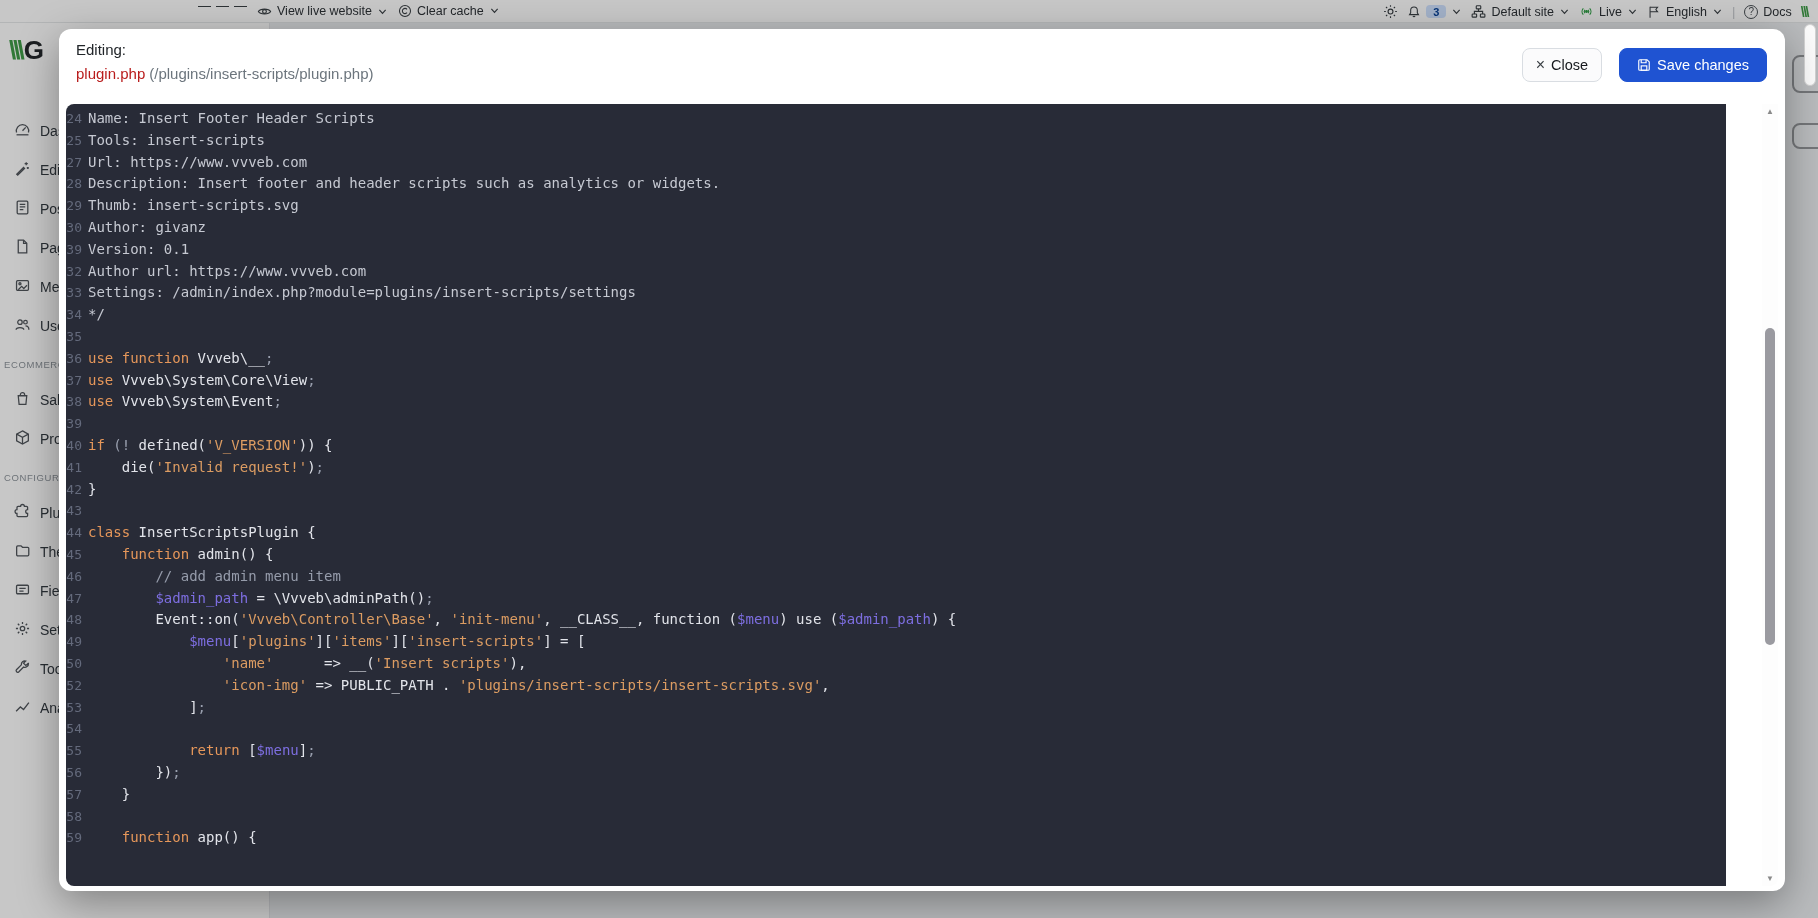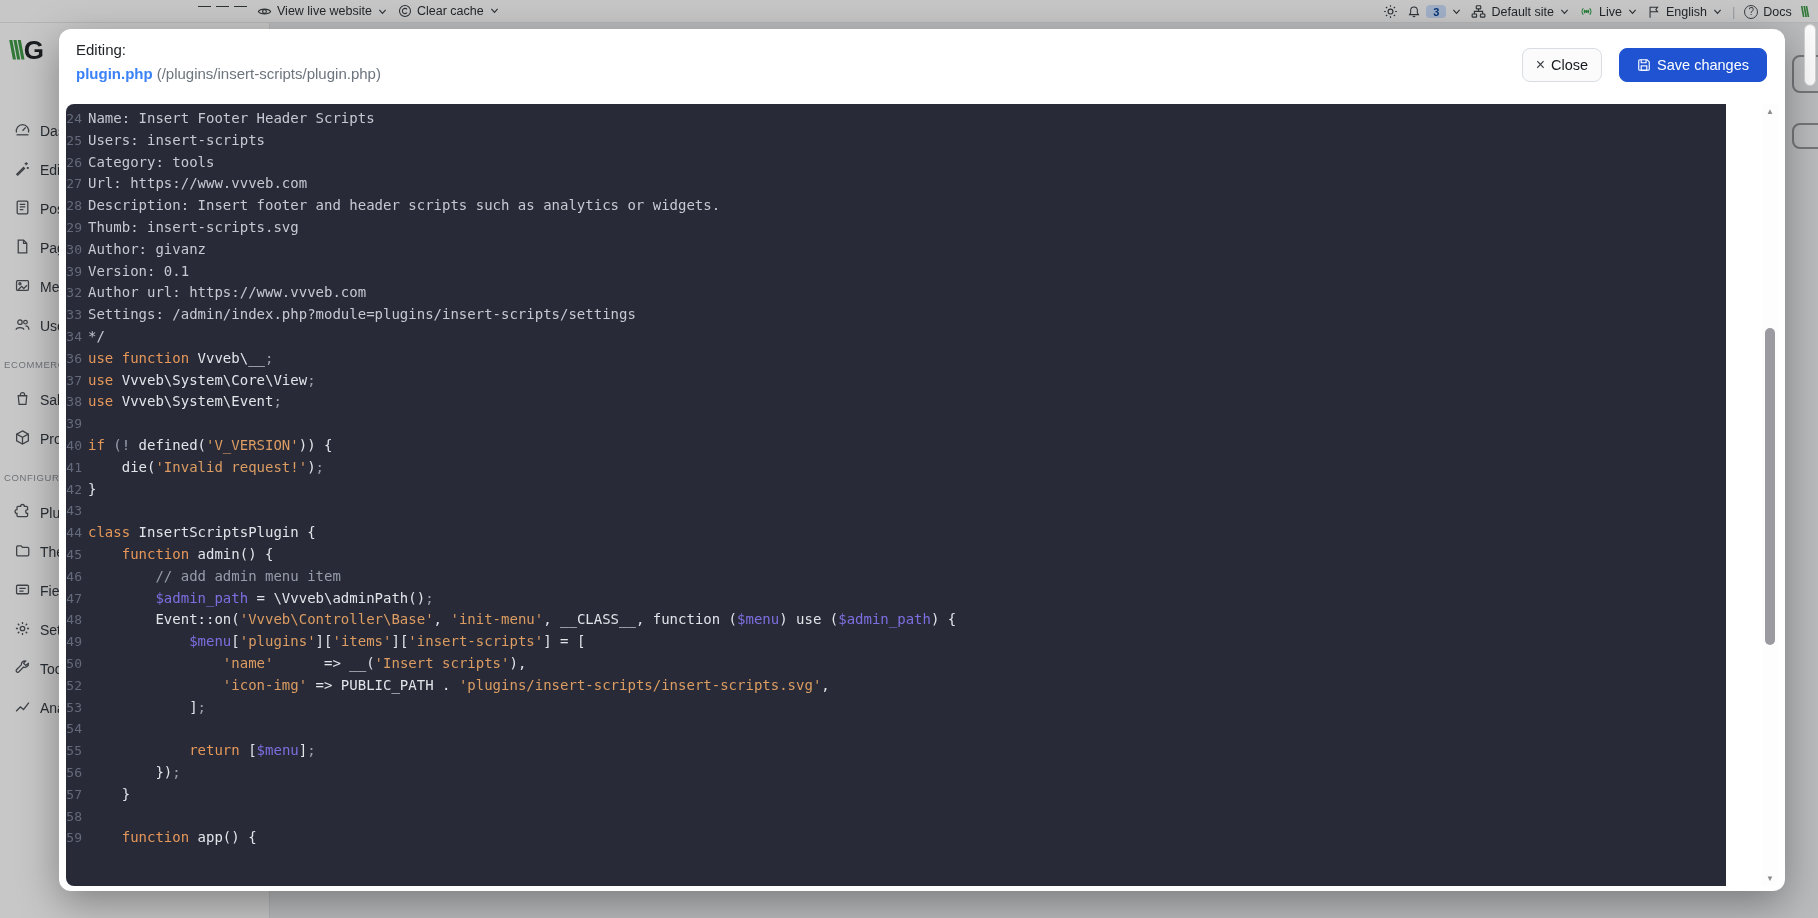--- a/index.html
+++ b/index.html
@@ -38,21 +38,21 @@
   .overlay { position:absolute; inset:0; background:rgba(0,0,0,0.22); z-index:5; }
   .right-scroll-thumb { position:absolute; left:1804px; top:24px; width:12px; height:62px;
                         background:#fbfbfb; border:1px solid #d2d2d2; border-radius:6px; z-index:6; }
 
   
   .modal { position:absolute; left:59px; top:29px; width:1726px; height:862px; background:#fff;
            border-radius:12px; box-shadow:0 12px 40px rgba(0,0,0,.35); z-index:10; }
   .modal-header { position:relative; height:64px; padding:12px 16px 0 17px; }
   .editing-label { font-size:15px; color:#212529; }
   .file-line { margin-top:7px; font-size:15px; }
-  .file-name { font-weight:bold; color:#3b82f6;margin-top:25px; }
+  .file-name { font-weight:normal; color:#b91c1c;margin-top:25px; }
   .file-path { color:#6c757d; margin-left:4px; }
   .modal-actions { position:absolute; right:18px; top:19px; display:flex; gap:17px; }
   .btn { font-family:"Liberation Sans", sans-serif; font-size:14.5px; border-radius:8px; height:34px;
          display:flex; align-items:center; gap:6px; cursor:pointer; }
   .btn-close { background:#fbfbfc; border:1px solid #d9dde2; color:#16191d; padding:0 13px; }
   .btn-close .x { font-size:16px; color:#3a3f44; }
   .btn-save { background:var(--accent,#1f53d2); border:1px solid var(--accent,#1f53d2);
               color:#fff; padding:0 17px; }
   .btn-save svg { display:block; }
 
@@ -328,30 +328,30 @@
                 <rect x="4.8" y="9" width="6.4" height="5"></rect>
               </svg>
             </span>
           <span>Save changes</span>
         </button>
       </div>
     </div>
     <div class="editor">
       <div class="code-area">
           <div class="cm-line"><span class="ln">24</span><span class="tk-c">Name: Insert Footer Header Scripts</span></div>
-          <div class="cm-line"><span class="ln">25</span><span class="tk-c">Users: insert-scripts</span></div>
-          <div class="cm-line"><span class="ln">26</span><span class="tk-c">Category: tools</span></div>
+          <div class="cm-line"><span class="ln">25</span><span class="tk-c">Tools: insert-scripts</span></div>
           <div class="cm-line"><span class="ln">27</span><span class="tk-c">Url: https://www.vvveb.com</span></div>
           <div class="cm-line"><span class="ln">28</span><span class="tk-c">Description: Insert footer and header scripts such as analytics or widgets.</span></div>
           <div class="cm-line"><span class="ln">29</span><span class="tk-c">Thumb: insert-scripts.svg</span></div>
           <div class="cm-line"><span class="ln">30</span><span class="tk-c">Author: givanz</span></div>
           <div class="cm-line"><span class="ln">39</span><span class="tk-c">Version: 0.1</span></div>
           <div class="cm-line"><span class="ln">32</span><span class="tk-c">Author url: https://www.vvveb.com</span></div>
           <div class="cm-line"><span class="ln">33</span><span class="tk-c">Settings: /admin/index.php?module=plugins/insert-scripts/settings</span></div>
           <div class="cm-line"><span class="ln">34</span><span class="tk-c">*/</span></div>
+          <div class="cm-line"><span class="ln">35</span></div>
           <div class="cm-line"><span class="ln">36</span><span class="tk-k">use function</span><span class="tk-p"> Vvveb\__</span><span class="tk-d">;</span></div>
           <div class="cm-line"><span class="ln">37</span><span class="tk-k">use</span><span class="tk-p"> Vvveb\System\Core\View</span><span class="tk-d">;</span></div>
           <div class="cm-line"><span class="ln">38</span><span class="tk-k">use</span><span class="tk-p"> Vvveb\System\Event</span><span class="tk-d">;</span></div>
           <div class="cm-line"><span class="ln">39</span></div>
           <div class="cm-line"><span class="ln">40</span><span class="tk-k">if</span><span class="tk-d"> (! </span><span class="tk-p">defined(</span><span class="tk-s">'V_VERSION'</span><span class="tk-p">)) {</span></div>
           <div class="cm-line"><span class="ln">41</span><span class="tk-p">    die(</span><span class="tk-s">'Invalid request!'</span><span class="tk-p">)</span><span class="tk-d">;</span></div>
           <div class="cm-line"><span class="ln">42</span><span class="tk-p">}</span></div>
           <div class="cm-line"><span class="ln">43</span></div>
           <div class="cm-line"><span class="ln">44</span><span class="tk-k">class</span><span class="tk-p"> InsertScriptsPlugin {</span></div>
           <div class="cm-line"><span class="ln">45</span><span class="tk-p">    </span><span class="tk-k">function</span><span class="tk-p"> admin() {</span></div>

